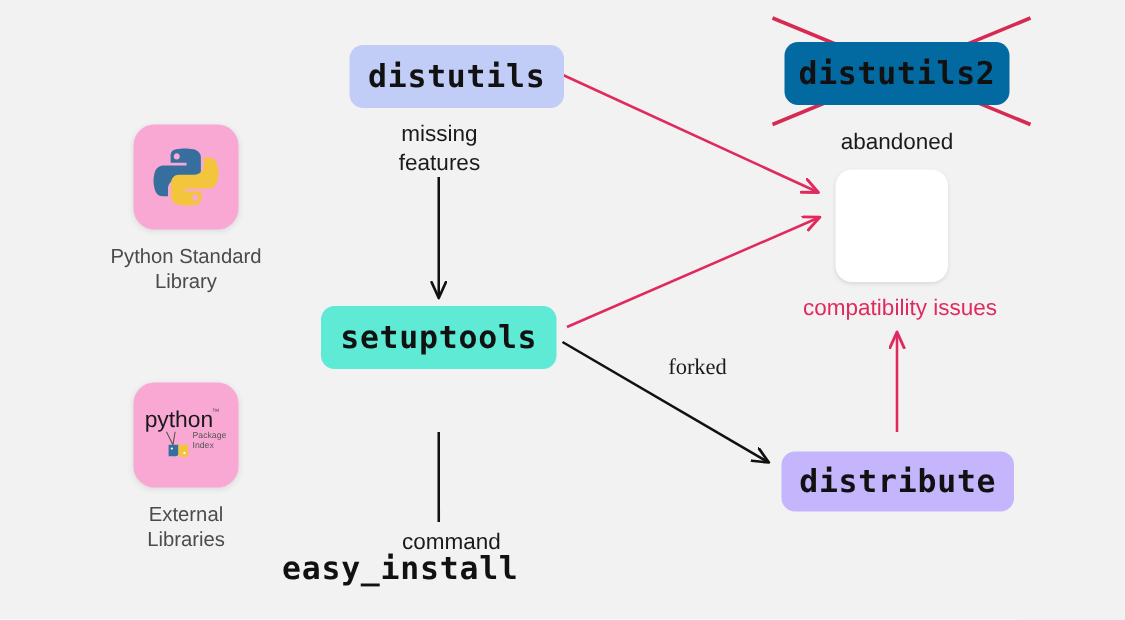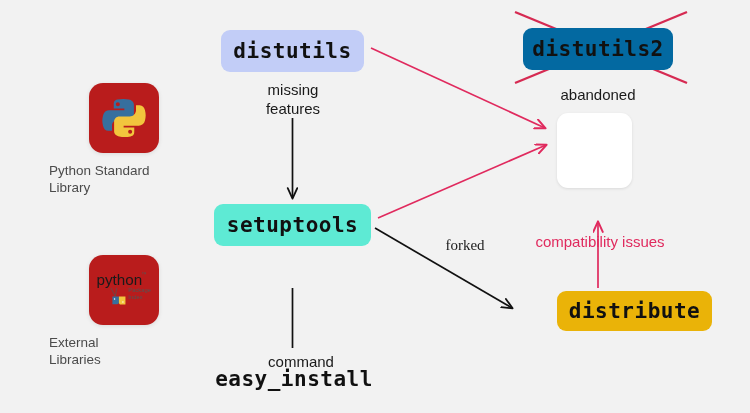--- a/index.html
+++ b/index.html
@@ -26,35 +26,34 @@
     font-family: "DejaVu Sans Mono", "Liberation Mono", monospace;
     font-weight: 700;
     font-size: 21px;
     letter-spacing: 0.5px;
     color: #111111;
     box-sizing: border-box;
     white-space: nowrap;
   }
 
   #node-distutils {
-    left: 221px; top: 30px; width: 143px; height: 42px;
+    left: 233px; top: 30px; width: 143px; height: 42px;
     background: #c2cdf7;
   }
   #node-distutils2 {
     left: 523px; top: 28px; width: 150px; height: 42px;
     background: #0369a1;
   }
   #node-setuptools {
     left: 214px; top: 204px; width: 157px; height: 42px;
     background: #5eead4;
   }
   #node-distribute {
-    left: 521px; top: 291px; width: 155px; height: 40px;
-    background: #eab308;
-    margin-left: 36px;
+    left: 521px; top: 301px; width: 155px; height: 40px;
+    background: #c4b5fd;
   }
   #node-blank {
     left: 557px; top: 113px; width: 75px; height: 75px;
     background: #ffffff;
     border-radius: 11px;
     box-shadow: 0 1px 3px rgba(0,0,0,0.10);
   }
 
   
   .label {
@@ -73,55 +72,55 @@
   #lbl-command   { left: 216px; top: 352px; width: 170px; }
 
   #lbl-compat {
     position: absolute;
     left: 505px; top: 197px; width: 190px;
     font-family: "Liberation Sans", sans-serif;
     font-size: 15px;
     color: #e02a5e;
     text-align: center;
     white-space: nowrap;
-    margin-top: 36px;
   }
 
   .mono-label {
     position: absolute;
     font-family: "DejaVu Sans Mono", "Liberation Mono", monospace;
     font-weight: 700;
     font-size: 21px;
     letter-spacing: 0.5px;
     color: #111111;
-    text-align: center;
+    text-align: left;
   }
   #lbl-easyinstall { left: 188px; top: 367px; width: 212px; }
 
   
   .logo-card {
     position: absolute;
     width: 70px; height: 70px;
-    background: #b91c1c;
+    background: #f9a8d4;
     border-radius: 14px;
     box-shadow: 0 1px 4px rgba(0,0,0,0.10);
     display: flex;
     align-items: center;
     justify-content: center;
   }
   #card-python { left: 89px; top: 83px; }
   #card-pypi   { left: 89px; top: 255px; }
 
   .logo-caption {
     position: absolute;
     width: 150px;
     font-family: "Liberation Sans", sans-serif;
     font-size: 13.5px;
     line-height: 17px;
     color: #4b4b4b;
+    text-align: center;
     white-space: pre-line;
   }
   #cap-python { left: 49px; top: 162px; }
   #cap-pypi   { left: 49px; top: 334px; }
 
   
   #wires {
     position: absolute;
     left: 0; top: 0;
     width: 750px; height: 413px;

